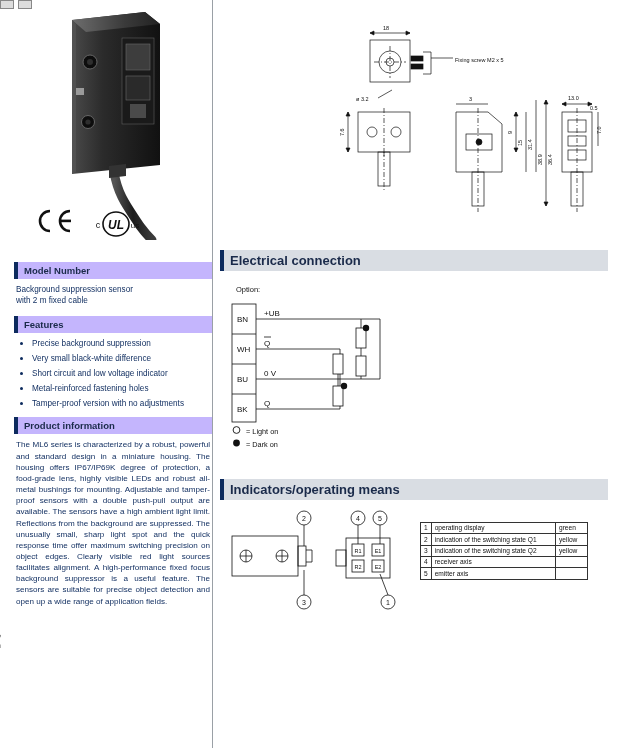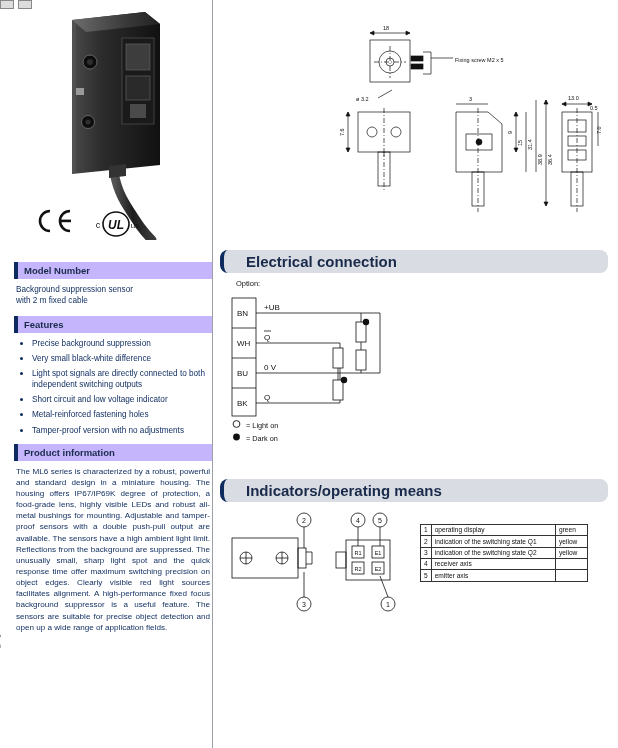--- a/index.html
+++ b/index.html
@@ -91,24 +91,23 @@
 
   
   .right-col {
     position: absolute;
     left: 220px; top: 0; width: 388px; height: 748px;
   }
   .r-head {
     background: #d9dde3;
     color: #1a2a4a;
     font-weight: bold;
-    font-size: 15px;
-    padding: 3px 5px 3px 22px;
+    font-size: 13px;
+    padding: 3px 5px 3px 6px;
     border-left: 4px solid #0d2b5e;
-    border-radius: 8px;
   }
   .dim-area { position: relative; height: 250px; }
   .elec-area { position: relative; height: 205px; }
   .ind-area { position: relative; height: 180px; }
 
   .opt-label { font-size:7.5px; color:#111; }
 
   table.ind-table {
     border-collapse: collapse;
     font-size: 6.6px;
@@ -203,21 +202,20 @@
       <div class="sect-head">Model Number</div>
       <div class="model-desc">Background suppression sensor</div>
       <div class="model-desc">with 2 m fixed cable</div>
     </div>
 
     <div class="left-block" style="margin-top:10px;">
       <div class="sect-head">Features</div>
       <ul class="feat">
         <li>Precise background suppression</li>
         <li>Very small black-white difference</li>
-        <li>Light spot signals are directly connected to both independent switching outputs</li>
         <li>Short circuit and low voltage indicator</li>
         <li>Metal-reinforced fastening holes</li>
         <li>Tamper-proof version with no adjustments</li>
       </ul>
     </div>
 
     <div class="left-block" style="margin-top:8px;">
       <div class="sect-head">Product information</div>
       <div class="prod-info-text">The ML6 series is characterized by a robust, powerful and standard design in a miniature housing. The housing offers IP67/IP69K degree of protection, a food-grade lens, highly visible LEDs and robust all-metal bushings for mounting. Adjustable and tamper-proof sensors with a double push-pull output are available. The sensors have a high ambient light limit. Reflections from the background are suppressed. The unusually small, sharp light spot and the quick response time offer maximum switching precision on object edges. Clearly visible red light sources facilitates alignment. A high-performance fixed focus background suppressor is a useful feature. The sensors are suitable for precise object detection and open up a wide range of application fields.</div>
     </div>
@@ -301,21 +299,21 @@
           <text x="124" y="136" transform="rotate(-90 124 136)">7.6</text>
           <text x="348" y="100">13.0</text>
           <text x="370" y="110">0.5</text>
           <text x="381" y="134" transform="rotate(-90 381 134)">7.0</text>
         </g>
       </svg>
     </div>
 
     <div class="elec-area">
       <div class="r-head">Electrical connection</div>
-      <div style="position:relative; margin-top:6px;">
+      <div style="position:relative; margin-top:14px;">
         <div class="opt-label" style="margin-left:16px;">Option:</div>
         <svg width="388" height="165" viewBox="0 0 388 165" style="margin-top:2px;">
           <g stroke="#111" fill="none" stroke-width="0.8">
 
             <rect x="12" y="8" width="24" height="118"></rect>
             <line x1="12" y1="38" x2="36" y2="38"></line>
             <line x1="12" y1="68" x2="36" y2="68"></line>
             <line x1="12" y1="98" x2="36" y2="98"></line>
 
             <line x1="36" y1="23" x2="160" y2="23"></line>

